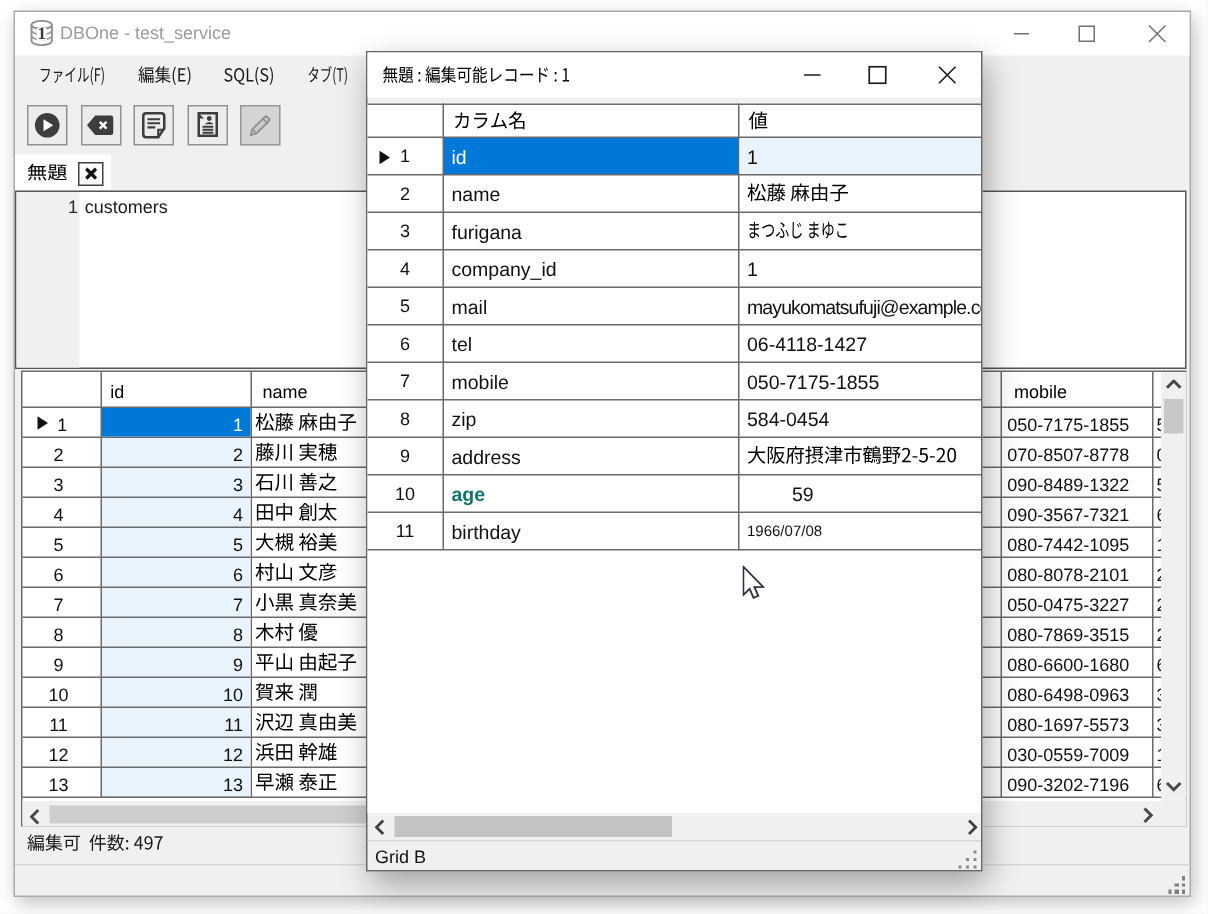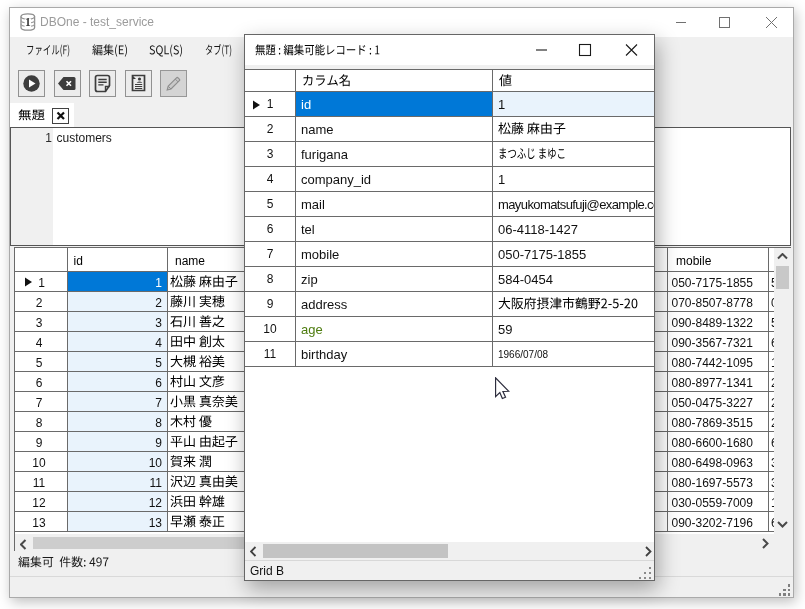--- a/index.html
+++ b/index.html
@@ -198,21 +198,21 @@
   </div>
 <div style="position:absolute;left:14px;top:375.5px;font-size:12px;color:#111;font-weight:normal;letter-spacing:0px;white-space:pre;line-height:14px;width:50px;text-align:center;white-space:nowrap">6</div>
 <div style="position:absolute;left:100px;top:375.5px;font-size:12px;color:#111;font-weight:normal;letter-spacing:0px;white-space:pre;line-height:14px;width:62px;text-align:right;white-space:nowrap">6</div>
 <div style="position:absolute;left:170px;top:375px;width:55px;height:13px">
     <svg style="position:absolute;left:0;top:0;overflow:visible" width="54.9" height="13.7">
       <g transform="translate(0,11.18) scale(0.01300,-0.01300)">
         <path fill="#000" d="M483 627H966V555H483ZM782 839H858V23Q858 -17 847 -36Q836 -56 811 -65Q787 -75 743 -78Q699 -80 634 -80Q632 -69 628 -55Q623 -41 618 -26Q612 -12 606 -1Q657 -2 700 -2Q742 -2 757 -2Q771 -1 776 4Q782 9 782 23ZM504 422 566 451Q594 415 620 372Q647 328 668 287Q689 246 699 213L631 178Q621 211 601 253Q581 295 556 340Q531 384 504 422ZM52 626H453V554H52ZM230 840H302V-79H230ZM226 581 277 563Q262 502 240 438Q217 373 190 311Q163 249 132 196Q102 142 70 105Q63 121 50 141Q38 161 28 175Q59 209 88 256Q118 302 144 357Q170 412 192 469Q213 526 226 581ZM298 467Q309 457 332 434Q354 410 380 382Q406 354 428 330Q450 306 458 295L410 232Q399 250 379 277Q359 304 336 334Q313 363 292 388Q271 414 257 429Z M1457 819H1535V46H1457ZM1105 601H1181V-68H1105ZM1822 602H1898V-64H1822ZM1143 90H1855V13H1143Z M2949 633 3028 609Q2965 426 2866 293Q2768 160 2630 69Q2493 -22 2311 -81Q2307 -71 2298 -58Q2290 -45 2280 -31Q2271 -17 2263 -9Q2441 43 2574 128Q2707 212 2800 336Q2893 461 2949 633ZM2494 627Q2549 467 2642 340Q2736 212 2872 124Q3008 36 3189 -7Q3180 -15 3170 -28Q3159 -42 3150 -56Q3140 -70 3134 -80Q2949 -32 2812 62Q2674 157 2578 294Q2482 430 2420 605ZM2274 670H3178V597H2274ZM2684 840H2761V626H2684Z M3398 528H4170V458H3398ZM3333 743H4130V677H3333ZM3684 839H3759V703H3684ZM3357 528H3431V375Q3431 325 3426 266Q3422 207 3410 146Q3397 84 3374 26Q3351 -32 3314 -81Q3308 -74 3297 -64Q3286 -54 3274 -45Q3263 -36 3255 -32Q3289 14 3310 66Q3330 118 3340 172Q3350 227 3354 279Q3357 331 3357 376ZM3917 464 3979 430Q3926 396 3852 368Q3779 341 3698 321Q3617 301 3539 288Q3532 300 3521 316Q3510 332 3499 343Q3573 353 3652 370Q3732 387 3802 411Q3871 435 3917 464ZM3984 332 4049 299Q3992 254 3912 219Q3831 184 3738 158Q3645 132 3551 116Q3545 128 3534 144Q3523 161 3511 173Q3601 186 3691 208Q3781 231 3858 262Q3935 294 3984 332ZM3493 665 3562 682Q3581 649 3598 610Q3616 571 3622 541L3548 521Q3543 550 3528 590Q3512 631 3493 665ZM3902 689 3985 668Q3965 629 3942 588Q3920 547 3902 518L3836 537Q3848 559 3860 586Q3873 612 3884 640Q3895 667 3902 689ZM4075 202 4145 167Q4078 98 3977 49Q3876 0 3751 -32Q3626 -64 3487 -82Q3482 -67 3472 -48Q3461 -28 3450 -15Q3584 -1 3704 27Q3825 55 3921 98Q4017 141 4075 202Z"></path>
       </g>
     </svg>
   </div>
-<div style="position:absolute;left:671.5px;top:375.5px;font-size:12px;color:#111;font-weight:normal;letter-spacing:0px;white-space:pre;line-height:14px">080-8977-1341</div>
+<div style="position:absolute;left:671.5px;top:375.5px;font-size:12px;color:#111;font-weight:normal;letter-spacing:0px;white-space:pre;line-height:14px">080-8078-2101</div>
 <div style="position:absolute;left:768.5px;top:375.5px;width:6px;height:15px;overflow:hidden">
     <div style="position:absolute;left:2.5px;font-size:12px;color:#111">2</div>
   </div>
 <div style="position:absolute;left:14px;top:395.5px;font-size:12px;color:#111;font-weight:normal;letter-spacing:0px;white-space:pre;line-height:14px;width:50px;text-align:center;white-space:nowrap">7</div>
 <div style="position:absolute;left:100px;top:395.5px;font-size:12px;color:#111;font-weight:normal;letter-spacing:0px;white-space:pre;line-height:14px;width:62px;text-align:right;white-space:nowrap">7</div>
 <div style="position:absolute;left:170px;top:395px;width:68px;height:13px">
     <svg style="position:absolute;left:0;top:0;overflow:visible" width="67.9" height="13.7">
       <g transform="translate(0,11.18) scale(0.01300,-0.01300)">
         <path fill="#000" d="M464 826H545V24Q545 -17 533 -37Q521 -57 494 -66Q466 -75 418 -78Q371 -81 301 -80Q299 -70 294 -56Q288 -41 282 -27Q276 -13 270 -2Q307 -3 341 -4Q375 -4 400 -4Q426 -3 436 -3Q451 -2 458 4Q464 9 464 24ZM705 571 777 598Q822 528 862 448Q902 368 932 291Q963 214 976 154L895 121Q884 181 856 258Q827 336 788 418Q748 499 705 571ZM202 591 286 577Q269 504 244 424Q219 343 184 268Q149 194 103 138Q94 145 82 152Q69 160 56 167Q42 174 32 178Q77 231 110 302Q143 373 166 448Q190 524 202 591Z M1236 591V492H1767V591ZM1236 745V648H1767V745ZM1164 805H1842V432H1164ZM1140 359H1872V298H1140ZM1055 213H1947V148H1055ZM1460 777H1535V174H1460ZM1343 90 1411 96Q1421 57 1427 11Q1433 -35 1433 -65L1360 -74Q1360 -43 1356 4Q1351 50 1343 90ZM1546 88 1615 102Q1633 65 1650 20Q1666 -26 1672 -57L1599 -74Q1593 -42 1578 4Q1562 50 1546 88ZM1749 92 1818 117Q1843 92 1868 62Q1894 31 1916 2Q1938 -28 1952 -52L1879 -81Q1866 -57 1845 -28Q1824 2 1799 34Q1774 66 1749 92ZM1169 118 1240 100Q1222 49 1190 -1Q1159 -51 1119 -83L1051 -51Q1089 -23 1120 22Q1151 68 1169 118Z M2817 42 2866 90Q2921 71 2978 50Q3036 28 3087 7Q3138 -14 3175 -31L3112 -82Q3078 -64 3030 -43Q2983 -22 2928 0Q2873 22 2817 42ZM2281 171H3169V107H2281ZM2309 756H3144V692H2309ZM2683 841H2761V595H2683ZM2504 462V395H2960V462ZM2504 347V279H2960V347ZM2504 575V510H2960V575ZM2431 626H3036V230H2431ZM2570 88 2636 45Q2596 21 2544 -3Q2492 -27 2437 -48Q2382 -68 2332 -82Q2323 -71 2308 -55Q2293 -39 2281 -29Q2331 -15 2386 4Q2441 23 2490 45Q2539 67 2570 88Z M3290 710H4159V641H3290ZM3364 302H4085V236H3364ZM3515 484H3935V417H3515ZM3855 681Q3889 624 3943 570Q3997 517 4062 475Q4127 433 4193 407Q4185 401 4176 390Q4166 379 4157 368Q4148 356 4142 346Q4074 376 4008 424Q3943 472 3888 532Q3832 591 3793 657ZM3686 266H3762V0Q3762 -30 3754 -46Q3745 -62 3721 -70Q3698 -77 3661 -78Q3624 -80 3567 -80Q3564 -65 3556 -47Q3548 -29 3540 -15Q3569 -16 3595 -16Q3621 -17 3640 -16Q3659 -16 3667 -16Q3678 -15 3682 -12Q3686 -9 3686 1ZM3479 180 3551 158Q3514 99 3460 43Q3405 -13 3352 -51Q3345 -45 3334 -36Q3323 -26 3312 -17Q3301 -8 3292 -3Q3345 31 3396 80Q3447 128 3479 180ZM3877 144 3936 180Q3972 152 4010 117Q4048 82 4082 48Q4115 15 4136 -12L4072 -53Q4052 -25 4020 10Q3987 44 3950 80Q3912 115 3877 144ZM3654 841 3735 830Q3706 737 3650 646Q3594 555 3508 476Q3421 396 3300 337Q3296 347 3286 358Q3277 369 3267 379Q3257 389 3249 395Q3366 447 3448 520Q3530 594 3581 677Q3632 760 3654 841Z M4322 700H5127V633H4322ZM4371 551H5082V486H4371ZM4282 402H5166V334H4282ZM4274 241H5177V174H4274ZM4684 662H4760V353H4684ZM4449 814 4515 842Q4542 814 4566 779Q4591 744 4602 715L4532 684Q4523 712 4500 749Q4477 786 4449 814ZM4919 842 4997 818Q4973 783 4946 749Q4920 715 4897 691L4832 713Q4847 731 4863 754Q4879 776 4894 800Q4909 823 4919 842ZM4679 346H4758Q4750 276 4734 218Q4718 159 4688 112Q4659 65 4609 28Q4559 -9 4483 -36Q4407 -62 4299 -80Q4297 -70 4290 -58Q4284 -46 4276 -34Q4269 -21 4261 -13Q4362 2 4432 24Q4503 46 4548 77Q4594 108 4620 148Q4646 187 4659 236Q4672 286 4679 346ZM4780 221Q4823 114 4925 58Q5027 3 5191 -12Q5183 -20 5174 -32Q5165 -45 5158 -58Q5150 -71 5145 -81Q5031 -66 4946 -32Q4860 3 4802 62Q4745 120 4711 208Z"></path>
       </g>
@@ -419,22 +419,22 @@
 <div style="position:absolute;left:246px;top:297px;font-size:12px;color:#111;font-weight:normal;letter-spacing:0px;white-space:pre;line-height:14px;width:48px;text-align:center;white-space:nowrap">9</div>
 <div style="position:absolute;left:301px;top:296.5px;font-size:13px;color:#111;font-weight:normal;letter-spacing:0px;white-space:pre;line-height:15px">address</div>
 <div style="position:absolute;left:498px;top:297px;width:140px;height:13px">
     <svg style="position:absolute;left:0;top:0;overflow:visible" width="140.0" height="13.7">
       <g transform="translate(0,11.18) scale(0.01283,-0.01300)">
         <path fill="#000" d="M62 553H942V476H62ZM549 522Q583 401 638 296Q694 192 774 114Q855 36 958 -8Q949 -16 938 -28Q928 -41 918 -54Q908 -67 902 -78Q794 -26 712 59Q629 144 571 257Q513 370 475 504ZM461 839H542Q542 774 538 694Q535 615 523 530Q511 444 484 358Q456 271 408 190Q359 110 284 41Q209 -28 100 -78Q91 -63 74 -46Q58 -28 43 -16Q149 30 222 94Q294 158 340 234Q386 310 411 391Q436 472 446 552Q456 633 458 706Q461 779 461 839Z M1465 782H1942V713H1465ZM1434 782H1505V494Q1505 430 1500 356Q1495 282 1480 204Q1466 127 1438 54Q1410 -19 1364 -79Q1358 -73 1348 -64Q1337 -55 1326 -46Q1315 -38 1306 -34Q1350 24 1376 91Q1402 158 1414 228Q1427 298 1430 366Q1434 434 1434 494ZM1467 516H1862V448H1467ZM1845 516H1859L1872 519L1919 504Q1892 345 1832 231Q1772 117 1687 40Q1602 -36 1497 -81Q1493 -71 1486 -60Q1478 -49 1470 -38Q1461 -26 1453 -19Q1549 18 1629 88Q1709 157 1765 260Q1821 364 1845 502ZM1572 471Q1603 357 1658 260Q1712 164 1790 94Q1867 23 1968 -17Q1960 -24 1950 -35Q1940 -46 1932 -58Q1924 -70 1918 -80Q1814 -34 1734 44Q1655 121 1599 226Q1543 330 1508 455ZM1081 797H1316V729H1148V-80H1081ZM1294 797H1307L1318 800L1367 771Q1352 730 1336 684Q1319 637 1302 592Q1284 546 1267 506Q1322 444 1340 390Q1357 337 1357 290Q1357 250 1348 220Q1338 190 1317 175Q1307 168 1294 164Q1280 159 1265 157Q1234 154 1198 155Q1197 169 1192 188Q1188 207 1179 221Q1196 220 1211 220Q1226 220 1237 220Q1257 221 1269 229Q1281 238 1286 256Q1290 275 1290 297Q1290 339 1272 388Q1253 438 1199 497Q1213 531 1226 570Q1240 608 1252 646Q1265 683 1276 717Q1286 751 1294 776Z M2463 484H2954V414H2463ZM2488 318 2548 344Q2572 313 2596 278Q2619 242 2638 208Q2656 174 2666 147L2602 117Q2593 145 2574 180Q2556 215 2534 252Q2511 288 2488 318ZM2763 630H2836V11Q2836 -24 2826 -42Q2817 -60 2794 -69Q2770 -78 2729 -80Q2688 -83 2625 -82Q2623 -67 2616 -46Q2608 -26 2600 -10Q2648 -11 2688 -12Q2727 -12 2740 -11Q2753 -10 2758 -6Q2763 -1 2763 11ZM2394 638 2468 617Q2441 553 2403 488Q2365 422 2318 364Q2271 305 2217 261Q2211 268 2202 278Q2194 289 2185 299Q2176 309 2168 316Q2219 356 2262 410Q2306 464 2340 523Q2375 582 2394 638ZM2491 840H2568V686H2491ZM2153 728H2951V658H2153ZM2114 728H2187V450Q2187 392 2184 324Q2180 255 2170 183Q2161 111 2142 43Q2123 -25 2092 -83Q2085 -76 2074 -68Q2062 -60 2050 -52Q2038 -45 2029 -41Q2058 13 2075 76Q2092 138 2100 204Q2109 270 2112 333Q2114 396 2114 450ZM2319 439 2384 504 2389 502V-78H2319Z M3367 801H3950V738H3367ZM3458 781H3530V381L3458 375ZM3790 781H3862V306H3790ZM3487 669H3833V616H3487ZM3487 544H3833V492H3487ZM3361 408Q3434 410 3530 414Q3627 418 3736 423Q3846 428 3956 433L3955 373Q3848 367 3742 362Q3635 356 3540 352Q3444 347 3369 343ZM3386 263 3433 309Q3464 293 3500 272Q3536 250 3568 228Q3599 206 3620 188L3571 137Q3552 155 3520 178Q3489 200 3454 223Q3419 246 3386 263ZM3678 63 3724 114Q3764 94 3810 69Q3857 44 3900 18Q3942 -7 3970 -28L3922 -86Q3895 -65 3854 -38Q3812 -12 3766 15Q3720 42 3678 63ZM3331 -8Q3384 12 3458 44Q3531 76 3606 110L3622 47Q3557 15 3492 -17Q3427 -49 3372 -74ZM3869 323 3928 282Q3887 243 3836 204Q3785 166 3742 139L3691 179Q3719 197 3752 222Q3785 247 3816 274Q3846 301 3869 323ZM3027 308Q3088 323 3174 348Q3260 373 3349 399L3358 332Q3276 306 3194 280Q3112 255 3045 235ZM3044 638H3349V568H3044ZM3180 839H3252V12Q3252 -21 3244 -38Q3237 -56 3217 -65Q3198 -74 3166 -77Q3134 -80 3085 -79Q3083 -65 3076 -44Q3070 -23 3062 -7Q3096 -8 3124 -8Q3152 -8 3162 -8Q3172 -8 3176 -4Q3180 1 3180 11Z M4347 734H4878V369H4342V430H4807V673H4347ZM4562 840H4638V-79H4562ZM4287 586H4957V520H4287ZM4277 139H4947V75H4277ZM4326 289H4899V227H4326ZM4096 772 4142 823Q4169 806 4200 783Q4232 760 4261 738Q4290 717 4309 700L4261 641Q4243 658 4214 681Q4186 704 4154 728Q4123 753 4096 772ZM4036 509 4080 561Q4107 544 4138 522Q4170 501 4198 480Q4227 459 4246 443L4201 384Q4183 400 4155 422Q4127 444 4096 467Q4064 490 4036 509ZM4066 -10Q4088 29 4116 82Q4143 135 4170 194Q4198 253 4221 309L4280 262Q4259 210 4234 154Q4209 98 4182 44Q4156 -11 4131 -58Z M5457 845H5537V657H5457ZM5458 634H5536V-83H5458ZM5051 701H5951V628H5051ZM5153 492H5810V419H5228V44H5153ZM5781 492H5858V139Q5858 107 5850 89Q5841 71 5815 61Q5790 52 5746 50Q5703 48 5639 48Q5637 65 5628 86Q5620 106 5613 122Q5647 121 5677 120Q5707 120 5728 120Q5750 120 5759 120Q5772 121 5776 126Q5781 130 5781 140Z M6146 378H6463V320H6146ZM6146 228H6463V170H6146ZM6147 71H6471V8H6147ZM6056 732H6486V571H6424V671H6116V571H6056ZM6283 496H6347V51H6283ZM6179 526H6471V465H6179V-54H6114V455L6177 526ZM6337 630 6401 614Q6385 581 6368 548Q6350 515 6336 491L6285 506Q6299 532 6314 568Q6329 603 6337 630ZM6555 748H6897V455H6555V510H6830V693H6555ZM6521 748H6589V251H6521ZM6553 395H6962V339H6553ZM6521 280H6908V222H6521ZM6558 627H6860V576H6558ZM6885 280H6946Q6946 280 6946 270Q6946 259 6945 251Q6940 149 6934 87Q6927 25 6919 -8Q6911 -41 6899 -55Q6888 -67 6876 -72Q6863 -78 6844 -79Q6828 -80 6800 -80Q6773 -80 6742 -78Q6741 -65 6737 -50Q6733 -34 6727 -23Q6757 -25 6782 -26Q6807 -27 6817 -27Q6828 -27 6835 -26Q6842 -24 6847 -17Q6856 -8 6862 22Q6869 52 6874 112Q6880 171 6885 269ZM6676 841 6756 827Q6743 795 6728 764Q6714 733 6702 711L6640 725Q6650 751 6660 784Q6671 816 6676 841ZM6504 177 6559 163Q6552 104 6538 45Q6524 -14 6492 -52L6439 -21Q6468 13 6483 68Q6498 122 6504 177ZM6589 148 6636 155Q6644 115 6649 70Q6654 24 6654 -10L6605 -17Q6606 16 6602 62Q6597 109 6589 148ZM6682 160 6725 171Q6740 138 6752 100Q6763 61 6768 33L6723 21Q6719 49 6708 88Q6696 127 6682 160ZM6765 178 6804 193Q6822 169 6839 140Q6856 110 6864 89L6822 71Q6814 93 6798 124Q6782 154 6765 178ZM6255 838 6323 825Q6302 737 6267 649Q6232 561 6180 484Q6127 408 6054 353Q6049 364 6039 382Q6029 399 6020 410Q6085 460 6132 530Q6178 601 6208 681Q6239 761 6255 838Z M7135 560V449H7440V560ZM7135 728V619H7440V728ZM7072 790H7505V387H7072ZM7071 274H7505V206H7071ZM7038 32Q7099 39 7178 50Q7258 60 7348 72Q7439 84 7530 96L7531 30Q7445 17 7358 4Q7270 -9 7191 -21Q7112 -33 7048 -42ZM7538 788H7902V720H7538ZM7526 467H7917V395H7526ZM7871 788H7889L7904 792L7954 759Q7928 720 7894 679Q7859 638 7821 602Q7783 566 7745 538Q7738 549 7725 562Q7712 574 7703 581Q7735 606 7766 640Q7798 673 7826 708Q7854 744 7871 774ZM7577 613 7625 659Q7669 637 7715 607Q7761 577 7801 546Q7841 515 7867 489L7818 436Q7793 464 7753 496Q7713 528 7668 559Q7622 590 7577 613ZM7895 467H7906L7919 470L7970 456Q7951 394 7929 328Q7907 263 7885 218L7823 235Q7836 263 7849 300Q7862 337 7874 377Q7886 417 7895 454ZM7687 431H7762V11Q7762 -20 7754 -38Q7745 -56 7722 -66Q7699 -75 7660 -77Q7621 -79 7564 -79Q7562 -63 7555 -42Q7548 -20 7540 -4Q7585 -6 7620 -6Q7655 -7 7667 -6Q7679 -5 7683 -1Q7687 3 7687 13ZM7256 766H7320V415H7324V45H7252V415H7256Z M8044 0V54Q8159 155 8234 238Q8308 321 8344 392Q8380 464 8380 527Q8380 569 8366 602Q8351 635 8321 654Q8291 672 8245 672Q8200 672 8162 648Q8123 624 8093 587L8040 639Q8084 688 8135 717Q8186 746 8256 746Q8322 746 8370 720Q8417 693 8444 644Q8470 596 8470 531Q8470 458 8434 383Q8397 308 8332 230Q8268 153 8182 72Q8211 74 8242 76Q8274 79 8302 79H8505V0Z M8601 245V315H8858V245Z M9164 -13Q9107 -13 9064 1Q9020 15 8988 37Q8955 59 8929 84L8975 144Q8996 123 9022 104Q9047 86 9080 74Q9113 63 9155 63Q9198 63 9234 84Q9269 105 9290 144Q9311 183 9311 236Q9311 314 9270 358Q9228 403 9159 403Q9123 403 9096 392Q9069 381 9037 360L8988 391L9012 733H9368V655H9092L9073 443Q9097 457 9124 464Q9150 472 9183 472Q9244 472 9294 448Q9344 423 9374 371Q9404 319 9404 238Q9404 158 9370 102Q9335 46 9280 16Q9225 -13 9164 -13Z M9503 245V315H9760V245Z M9848 0V54Q9963 155 10038 238Q10112 321 10148 392Q10184 464 10184 527Q10184 569 10170 602Q10155 635 10125 654Q10095 672 10049 672Q10004 672 9966 648Q9927 624 9897 587L9844 639Q9888 688 9939 717Q9990 746 10060 746Q10126 746 10174 720Q10221 693 10248 644Q10274 596 10274 531Q10274 458 10238 383Q10201 308 10136 230Q10072 153 9986 72Q10015 74 10046 76Q10078 79 10106 79H10309V0Z M10637 -13Q10568 -13 10516 29Q10465 71 10437 156Q10409 241 10409 369Q10409 497 10437 580Q10465 664 10516 705Q10568 746 10637 746Q10707 746 10758 704Q10809 663 10837 580Q10865 497 10865 369Q10865 241 10837 156Q10809 71 10758 29Q10707 -13 10637 -13ZM10637 61Q10679 61 10710 93Q10742 125 10760 194Q10777 262 10777 369Q10777 476 10760 544Q10742 611 10710 642Q10679 674 10637 674Q10596 674 10564 642Q10532 611 10514 544Q10497 476 10497 369Q10497 262 10514 194Q10532 125 10564 93Q10596 61 10637 61Z"></path>
       </g>
     </svg>
   </div>
 <div style="position:absolute;left:246px;top:322px;font-size:12px;color:#111;font-weight:normal;letter-spacing:0px;white-space:pre;line-height:14px;width:48px;text-align:center;white-space:nowrap">10</div>
-<div style="position:absolute;left:301px;top:321.5px;font-size:13px;color:#4d7c0f;font-weight:normal;letter-spacing:0px;white-space:pre;line-height:15px">age</div>
-<div style="position:absolute;left:498px;top:321.5px;font-size:13px;color:#111;font-weight:normal;letter-spacing:0px;white-space:pre;line-height:15px">59</div>
+<div style="position:absolute;left:301px;top:321.5px;font-size:13px;color:#0f766e;font-weight:bold;letter-spacing:0px;white-space:pre;line-height:15px">age</div>
+<div style="position:absolute;left:528px;top:321.5px;font-size:13px;color:#111;font-weight:normal;letter-spacing:0px;white-space:pre;line-height:15px">59</div>
 <div style="position:absolute;left:246px;top:347px;font-size:12px;color:#111;font-weight:normal;letter-spacing:0px;white-space:pre;line-height:14px;width:48px;text-align:center;white-space:nowrap">11</div>
 <div style="position:absolute;left:301px;top:346.5px;font-size:13px;color:#111;font-weight:normal;letter-spacing:0px;white-space:pre;line-height:15px">birthday</div>
 <div style="position:absolute;left:498px;top:346.5px;font-size:10px;color:#111;font-weight:normal;letter-spacing:0px;white-space:pre;line-height:15px">1966/07/08</div>
 <div style="position:absolute;left:246px;top:542px;width:408px;height:17.5px;background:#f0f0f0"></div>
 <svg style="position:absolute;left:250px;top:545.5px" width="7" height="11">
     <path d="M5.5 1 L1 5.5 L5.5 10" fill="none" stroke="#404040" stroke-width="1.8"></path>
   </svg>
 <svg style="position:absolute;left:645px;top:545.5px" width="7" height="11">
     <path d="M1 1 L5.5 5.5 L1 10" fill="none" stroke="#404040" stroke-width="1.8"></path>
   </svg>

